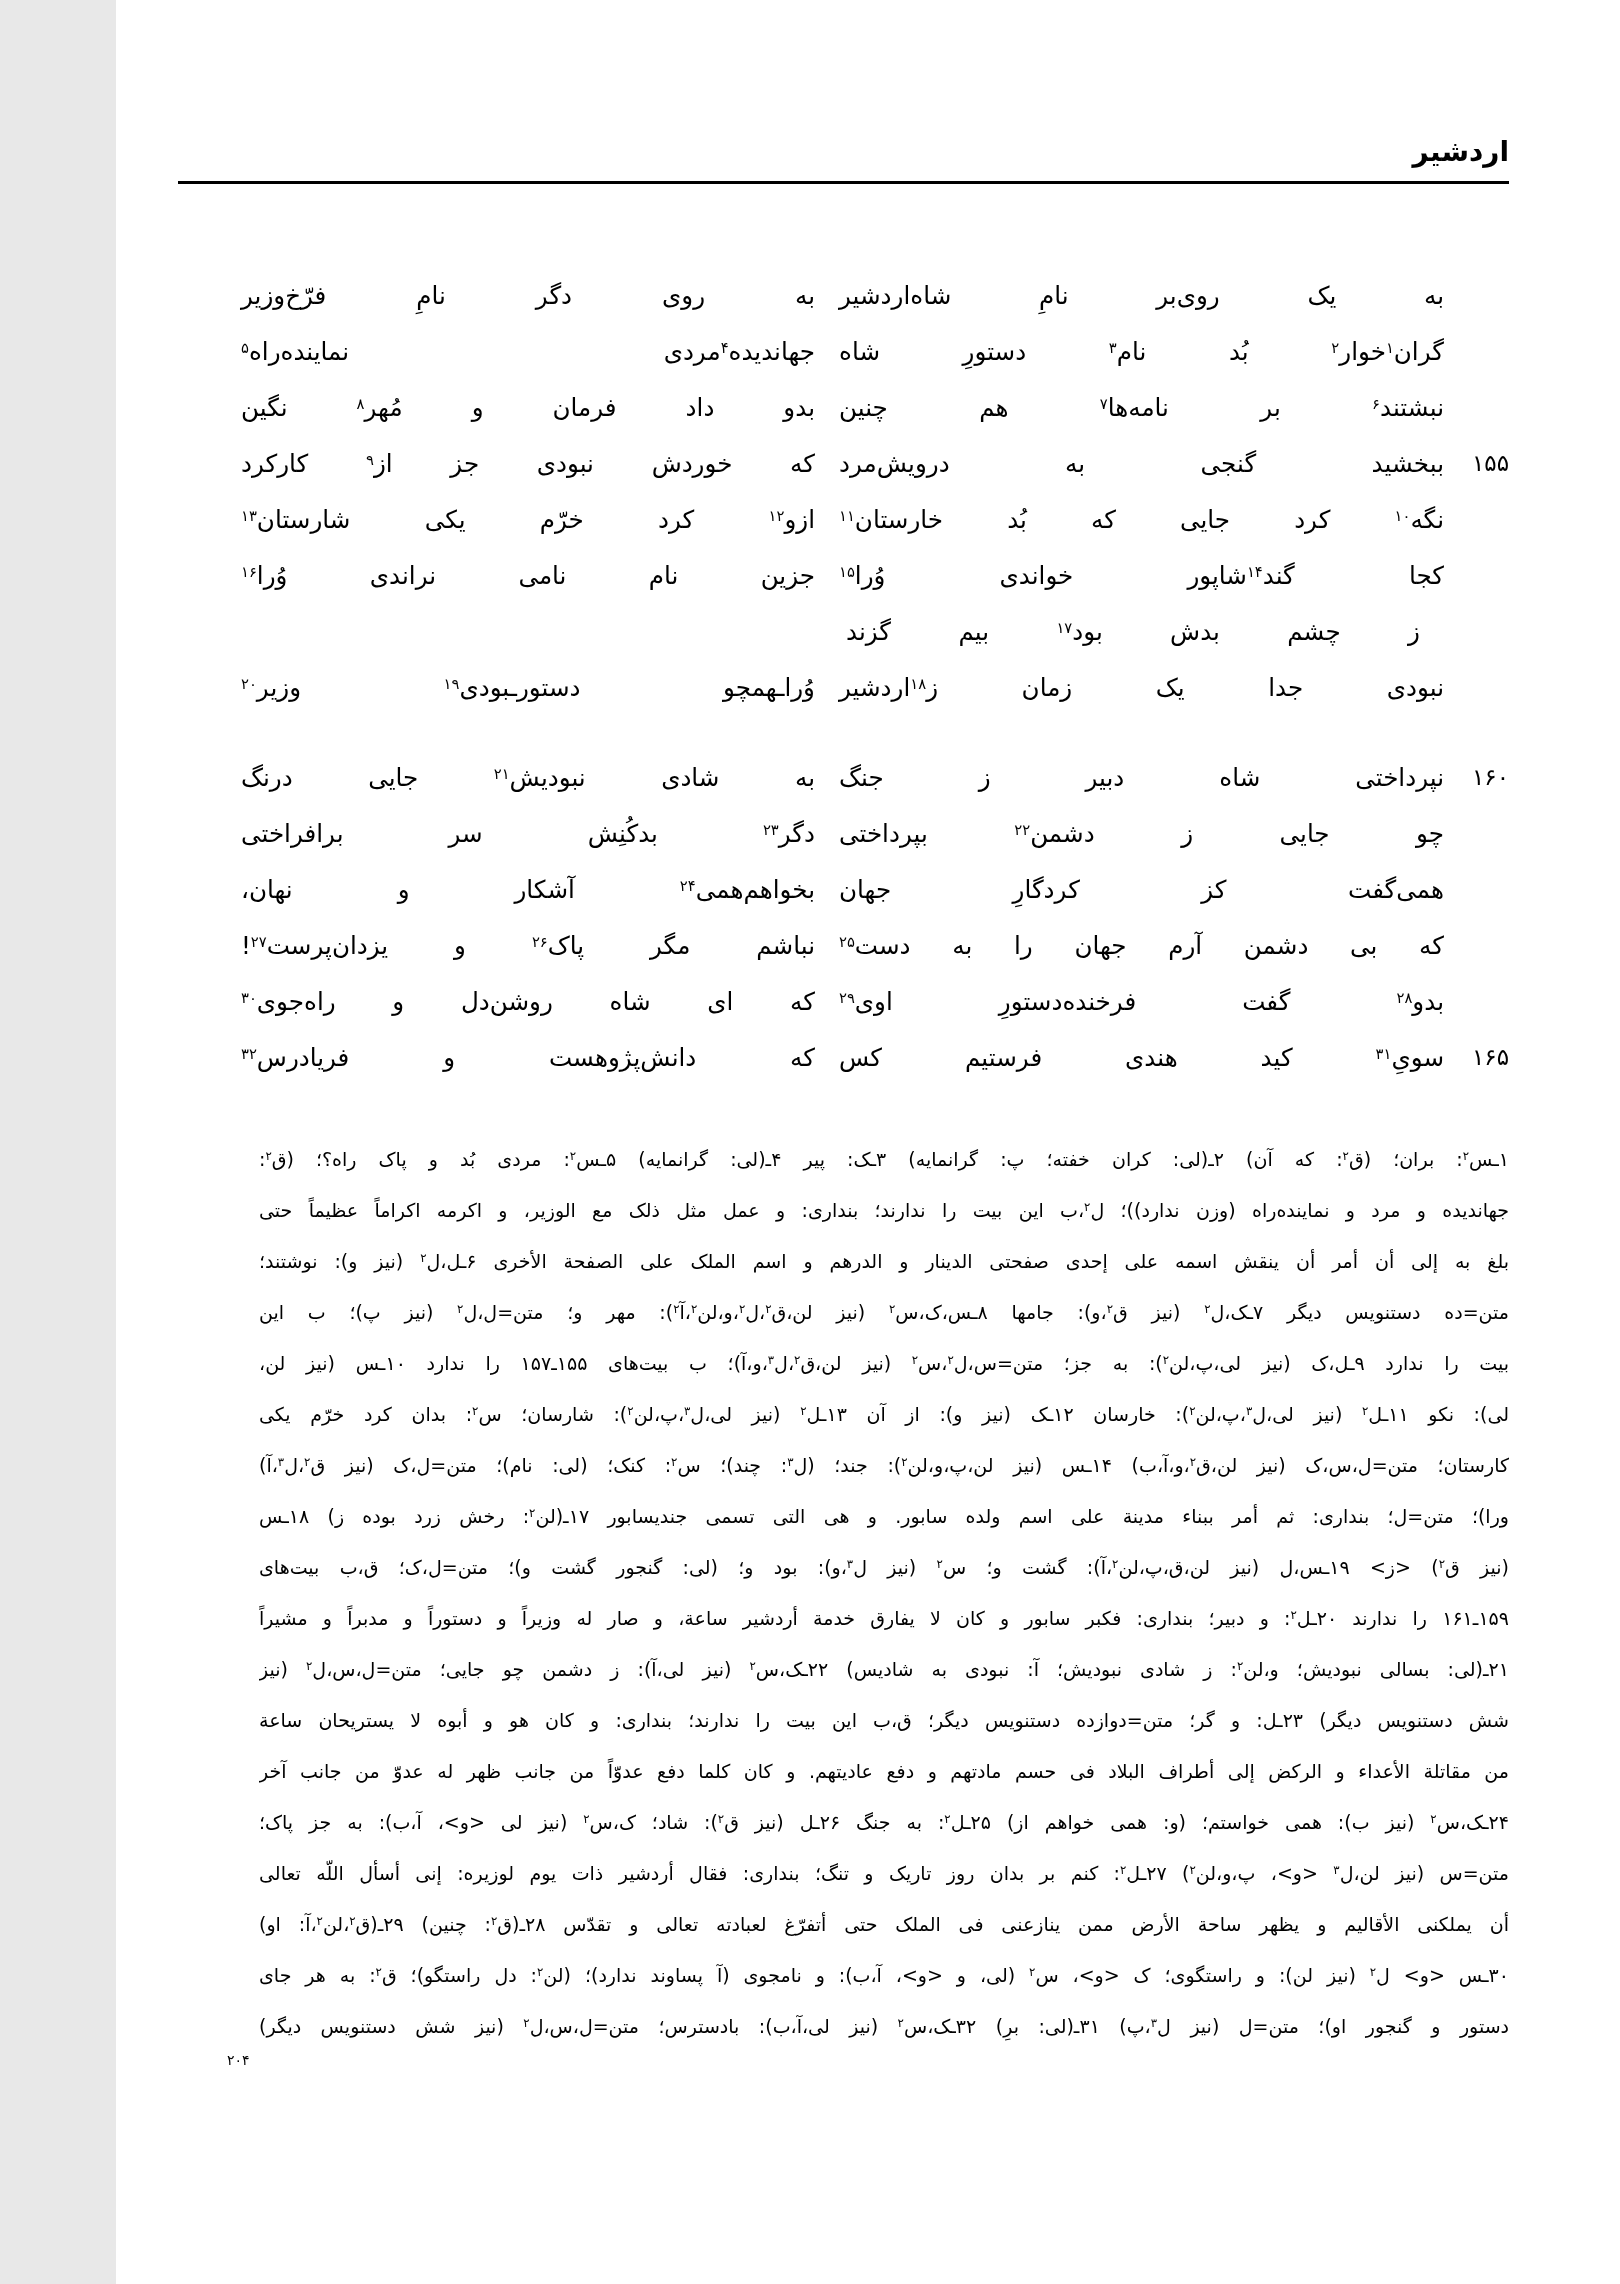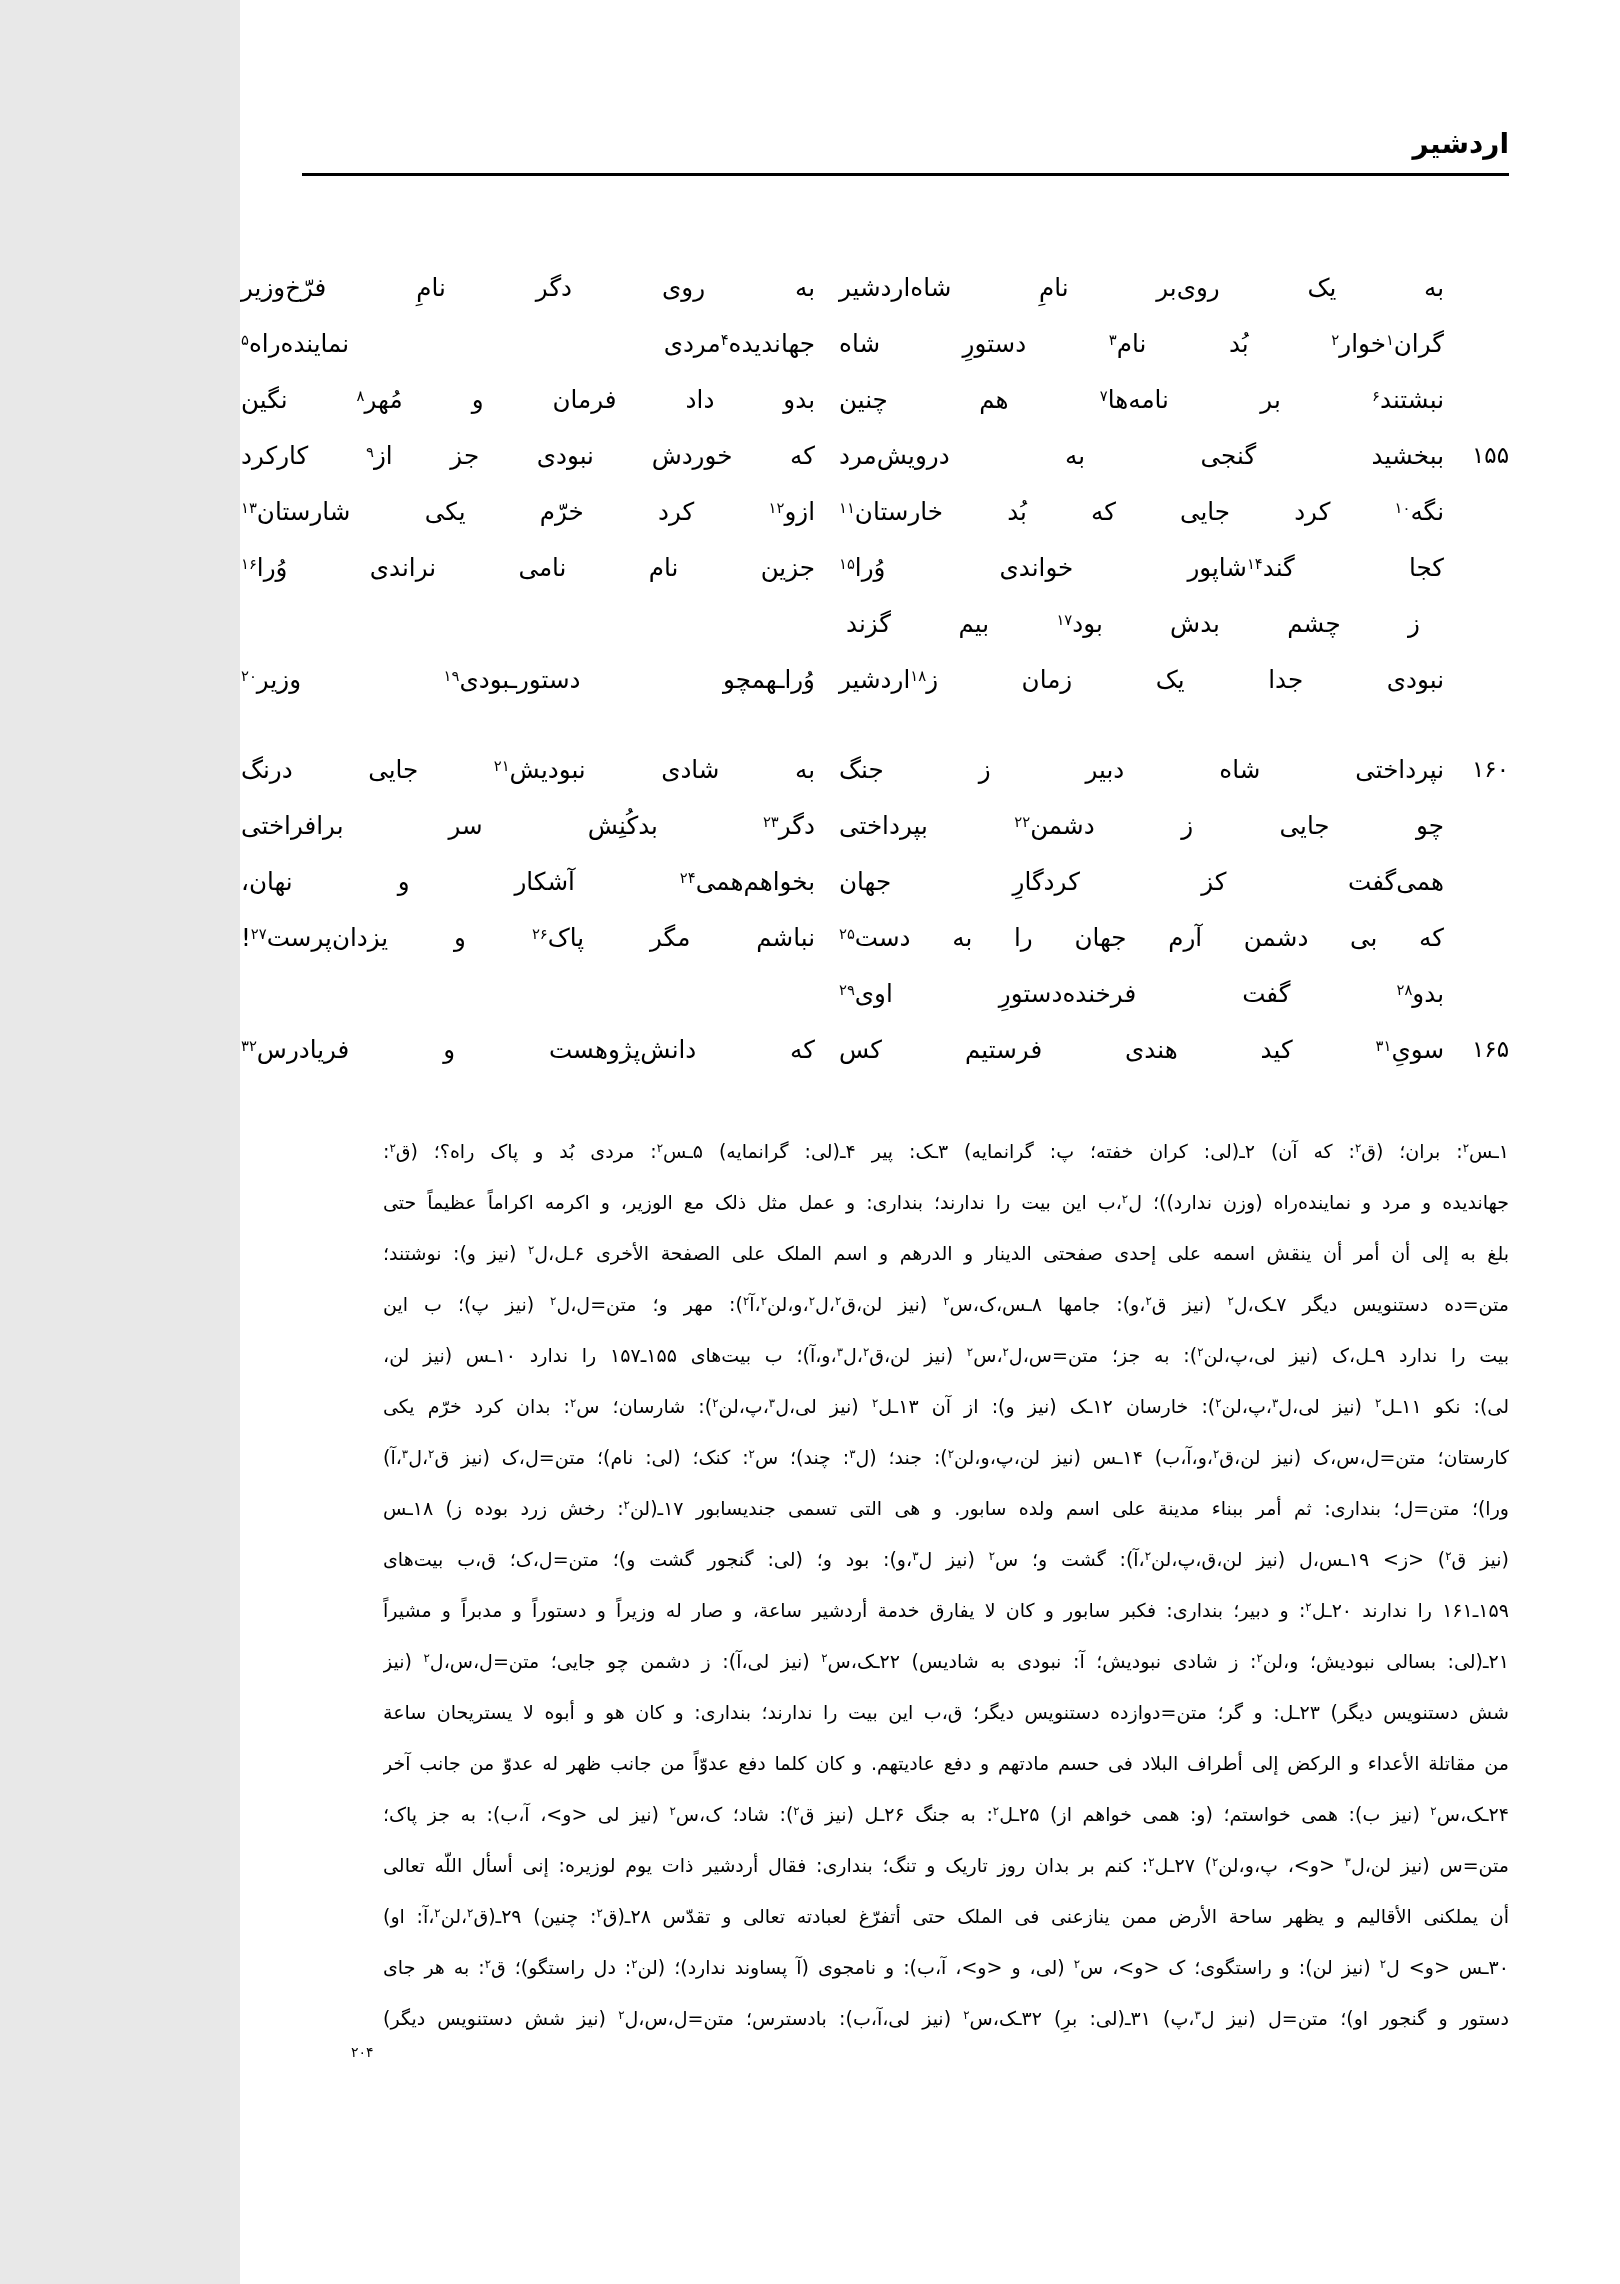--- a/index.html
+++ b/index.html
@@ -1,18 +1,18 @@
 <!DOCTYPE html>
 <html dir="rtl" lang="fa" style="font-size:11.3px"><head>
 <meta charset="utf-8">
 <style>
   html,body{margin:0;padding:0;background:#e8e8e8;}
   .page{
-    width:1380px;height:2284px;background:#ffffff;color:#000;
-    position:relative;box-sizing:border-box;padding:0 111px;
+    width:1504px;height:2284px;background:#ffffff;color:#000;
+    position:relative;box-sizing:border-box;padding:8px 111px;
     font-family:"DejaVu Sans",sans-serif;direction:rtl;overflow:hidden;
   }
   
   .hdr{margin-top:125px;}
   .hdr-title{font-size:28px;font-weight:bold;text-align:right;line-height:37px;}
   .hdr-rule{height:2.8px;background:#000;margin-top:11.3px;margin-left:-49px;}
   
   .verses{margin-top:83px;}
   .group + .group{margin-top:34px;}
   .couplet{display:flex;align-items:center;height:56px;}
@@ -100,20 +100,21 @@
           <div class="hemi l">بخواهم‌همی<sup class="s">۲۴</sup> آشکار و نهان،</div>
         </div>
         <div class="couplet">
           <div class="vnum"></div>
           <div class="hemi r">که بی دشمن آرم جهان را به دست<sup class="s">۲۵</sup></div>
           <div class="hemi l">نباشم مگر پاک<sup class="s">۲۶</sup> و یزدان‌پرست<sup class="s">۲۷</sup>!</div>
         </div>
         <div class="couplet">
           <div class="vnum"></div>
           <div class="hemi r">بدو<sup class="s">۲۸</sup> گفت فرخنده‌دستورِ اوی<sup class="s">۲۹</sup></div>
+          <div class="hemi l">که ای شاه روشن‌دل و راه‌جوی<sup class="s">۳۰</sup></div>
         </div>
         <div class="couplet">
           <div class="vnum">۱۶۵</div>
           <div class="hemi r">سویِ<sup class="s">۳۱</sup> کید هندی فرستیم کس</div>
           <div class="hemi l">که دانش‌پژوهست و فریادرس<sup class="s">۳۲</sup></div>
         </div>
       </div>
     </div>
 
   <div class="apparatus">

